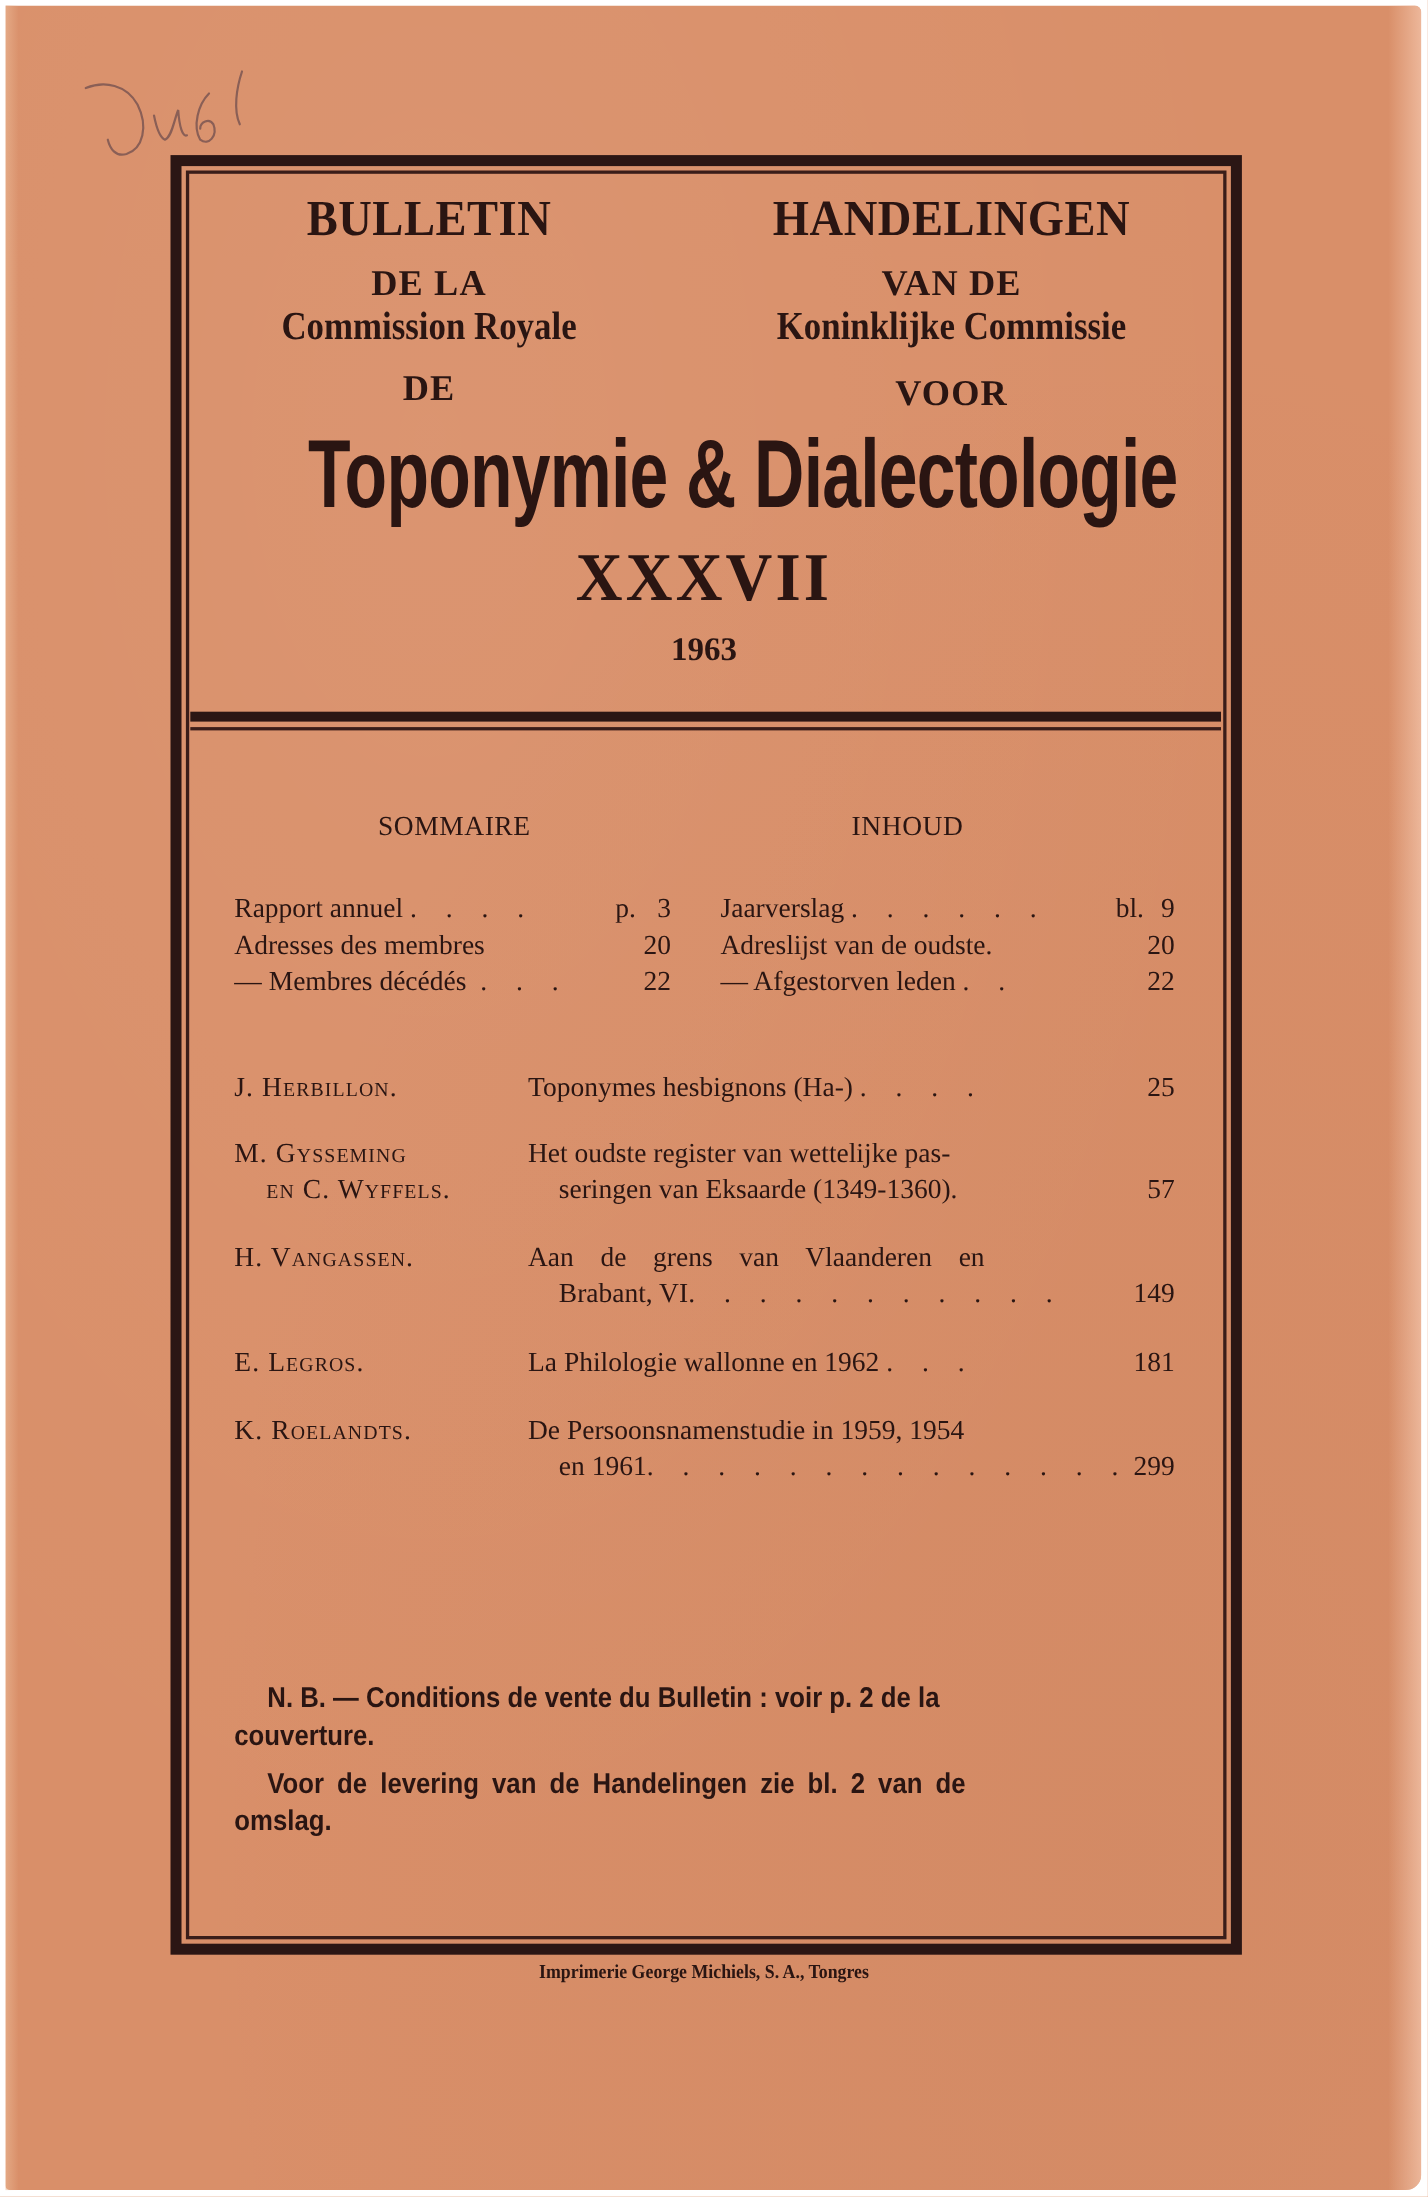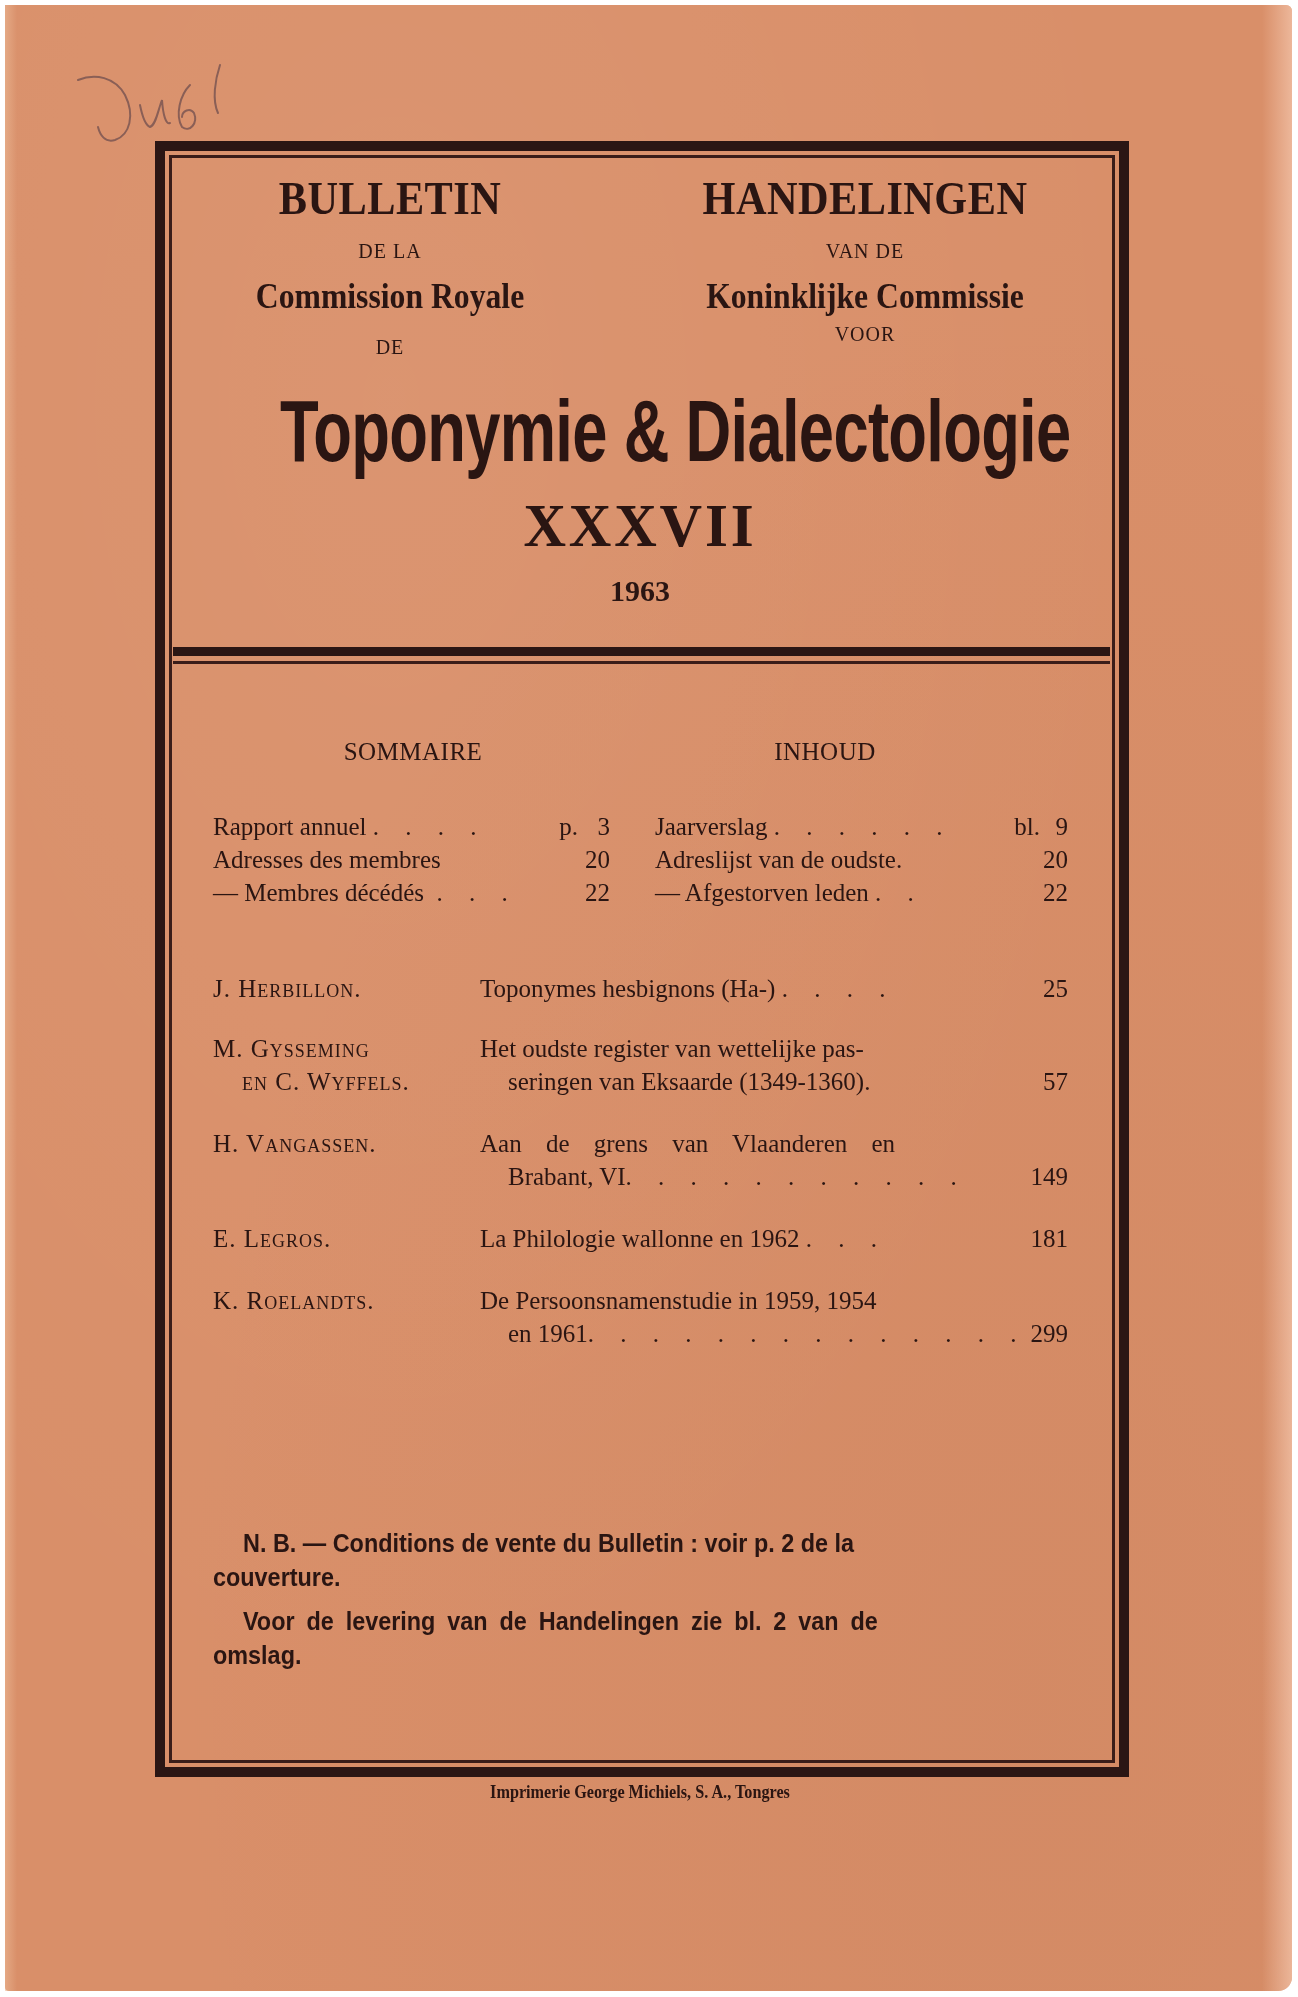--- a/index.html
+++ b/index.html
@@ -42,21 +42,21 @@
     position: absolute; left: 173px; top: 647px; width: 937px; height: 9px;
     background: #2b1614;
   }
   .divider-thin {
     position: absolute; left: 173px; top: 661px; width: 937px; height: 3px;
     background: #3a1d19;
   }
   .abs { position: absolute; white-space: nowrap; }
   .center { text-align: center; }
   .head-big { font-size: 46px; font-weight: bold; letter-spacing: 0.5px; transform: scaleX(0.92); transform-origin: center; }
-  .head-small { font-size: 20px; font-weight: normal; letter-spacing: 1px; }
+  .head-small { font-size: 33px; font-weight: bold; letter-spacing: 1px; }
   .head-mid { font-size: 36px; font-weight: bold; transform: scaleX(0.88); transform-origin: center; }
   .title-main {
     font-family: "Liberation Sans", "DejaVu Sans", sans-serif;
     font-size: 88px; font-weight: bold; letter-spacing: -1px;
     transform: scaleX(0.72); transform-origin: center;
   }
   .volume { font-size: 62px; font-weight: bold; letter-spacing: 3px; transform: scaleX(0.95); transform-origin: center; }
   .year { font-size: 30px; font-weight: bold; }
   .toc-head { font-size: 25px; letter-spacing: 0.5px; }
   .toc { font-size: 25px; }
@@ -91,21 +91,21 @@
 <div class="divider-thin"></div>
 
 <div class="abs center head-big" style="left:200px; top:172px; width:380px;">BULLETIN</div>
 <div class="abs center head-small" style="left:200px; top:240px; width:380px;">DE LA</div>
 <div class="abs center head-mid" style="left:180px; top:275px; width:420px;">Commission Royale</div>
 <div class="abs center head-small" style="left:200px; top:336px; width:380px;">DE</div>
 
 <div class="abs center head-big" style="left:640px; top:172px; width:450px;">HANDELINGEN</div>
 <div class="abs center head-small" style="left:640px; top:240px; width:450px;">VAN DE</div>
 <div class="abs center head-mid" style="left:620px; top:275px; width:490px;">Koninklijke Commissie</div>
-<div class="abs center head-small" style="left:640px; top:323px; width:450px;">VOOR</div>
+<div class="abs center head-small" style="left:640px; top:340px; width:450px;">VOOR</div>
 
 <div class="abs center title-main" style="left:140px; top:380px; width:1000px;">Toponymie &amp; Dialectologie</div>
 <div class="abs center volume" style="left:140px; top:490px; width:1000px;">XXXVII</div>
 <div class="abs center year" style="left:140px; top:574px; width:1000px;">1963</div>
 
 <div class="abs center toc-head" style="left:213px; top:738px; width:400px;">SOMMAIRE</div>
 <div class="abs center toc-head" style="left:655px; top:738px; width:340px;">INHOUD</div>
 
 <div class="abs toc" style="left:213px; top:813px; width:397px;">
   <span>Rapport annuel</span><span>&nbsp;</span><span class="leader">. . . .</span>

